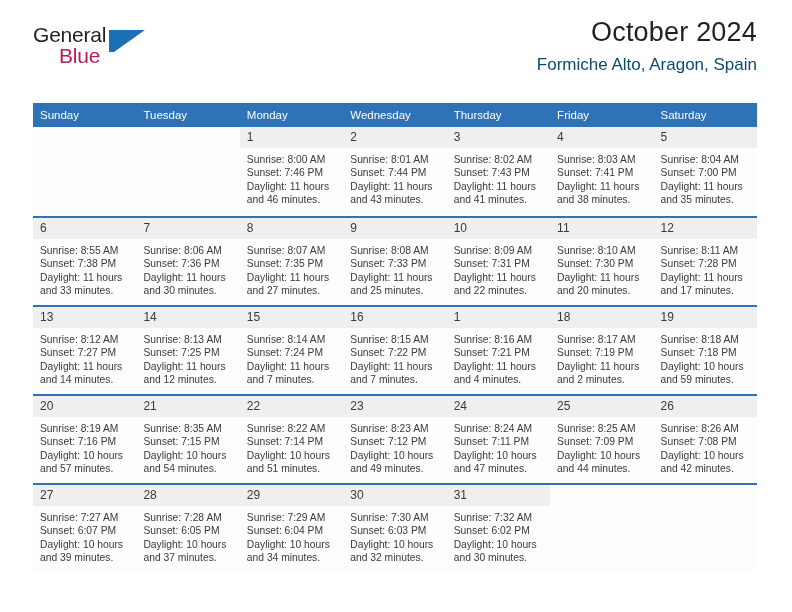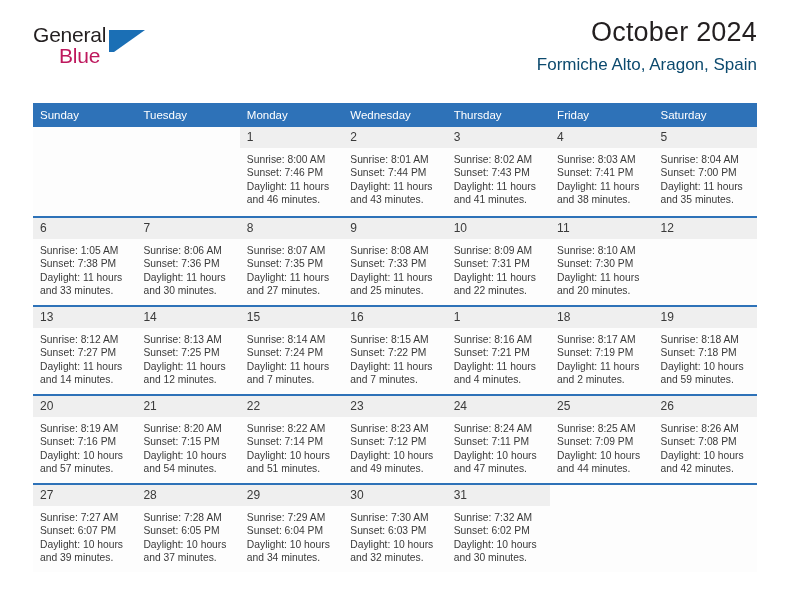--- a/index.html
+++ b/index.html
@@ -194,21 +194,21 @@
               <div>Sunrise: 8:04 AM</div>
               <div>Sunset: 7:00 PM</div>
               <div class="dl">Daylight: 11 hours and 35 minutes.</div>
             </div>
           </div>
         </div>
         <div class="week">
           <div class="cell">
             <div class="daynum">6</div>
             <div class="info">
-              <div>Sunrise: 1:05 AM</div>
+              <div>Sunrise: 8:55 AM</div>
               <div>Sunset: 7:38 PM</div>
               <div class="dl">Daylight: 11 hours and 33 minutes.</div>
             </div>
           </div>
           <div class="cell">
             <div class="daynum">7</div>
             <div class="info">
               <div>Sunrise: 8:06 AM</div>
               <div>Sunset: 7:36 PM</div>
               <div class="dl">Daylight: 11 hours and 30 minutes.</div>
@@ -241,20 +241,25 @@
           <div class="cell">
             <div class="daynum">11</div>
             <div class="info">
               <div>Sunrise: 8:10 AM</div>
               <div>Sunset: 7:30 PM</div>
               <div class="dl">Daylight: 11 hours and 20 minutes.</div>
             </div>
           </div>
           <div class="cell">
             <div class="daynum">12</div>
+            <div class="info">
+              <div>Sunrise: 8:11 AM</div>
+              <div>Sunset: 7:28 PM</div>
+              <div class="dl">Daylight: 11 hours and 17 minutes.</div>
+            </div>
           </div>
         </div>
         <div class="week">
           <div class="cell">
             <div class="daynum">13</div>
             <div class="info">
               <div>Sunrise: 8:12 AM</div>
               <div>Sunset: 7:27 PM</div>
               <div class="dl">Daylight: 11 hours and 14 minutes.</div>
             </div>
@@ -313,21 +318,21 @@
             <div class="daynum">20</div>
             <div class="info">
               <div>Sunrise: 8:19 AM</div>
               <div>Sunset: 7:16 PM</div>
               <div class="dl">Daylight: 10 hours and 57 minutes.</div>
             </div>
           </div>
           <div class="cell">
             <div class="daynum">21</div>
             <div class="info">
-              <div>Sunrise: 8:20 AM</div>
+              <div>Sunrise: 8:35 AM</div>
               <div>Sunset: 7:15 PM</div>
               <div class="dl">Daylight: 10 hours and 54 minutes.</div>
             </div>
           </div>
           <div class="cell">
             <div class="daynum">22</div>
             <div class="info">
               <div>Sunrise: 8:22 AM</div>
               <div>Sunset: 7:14 PM</div>
               <div class="dl">Daylight: 10 hours and 51 minutes.</div>

